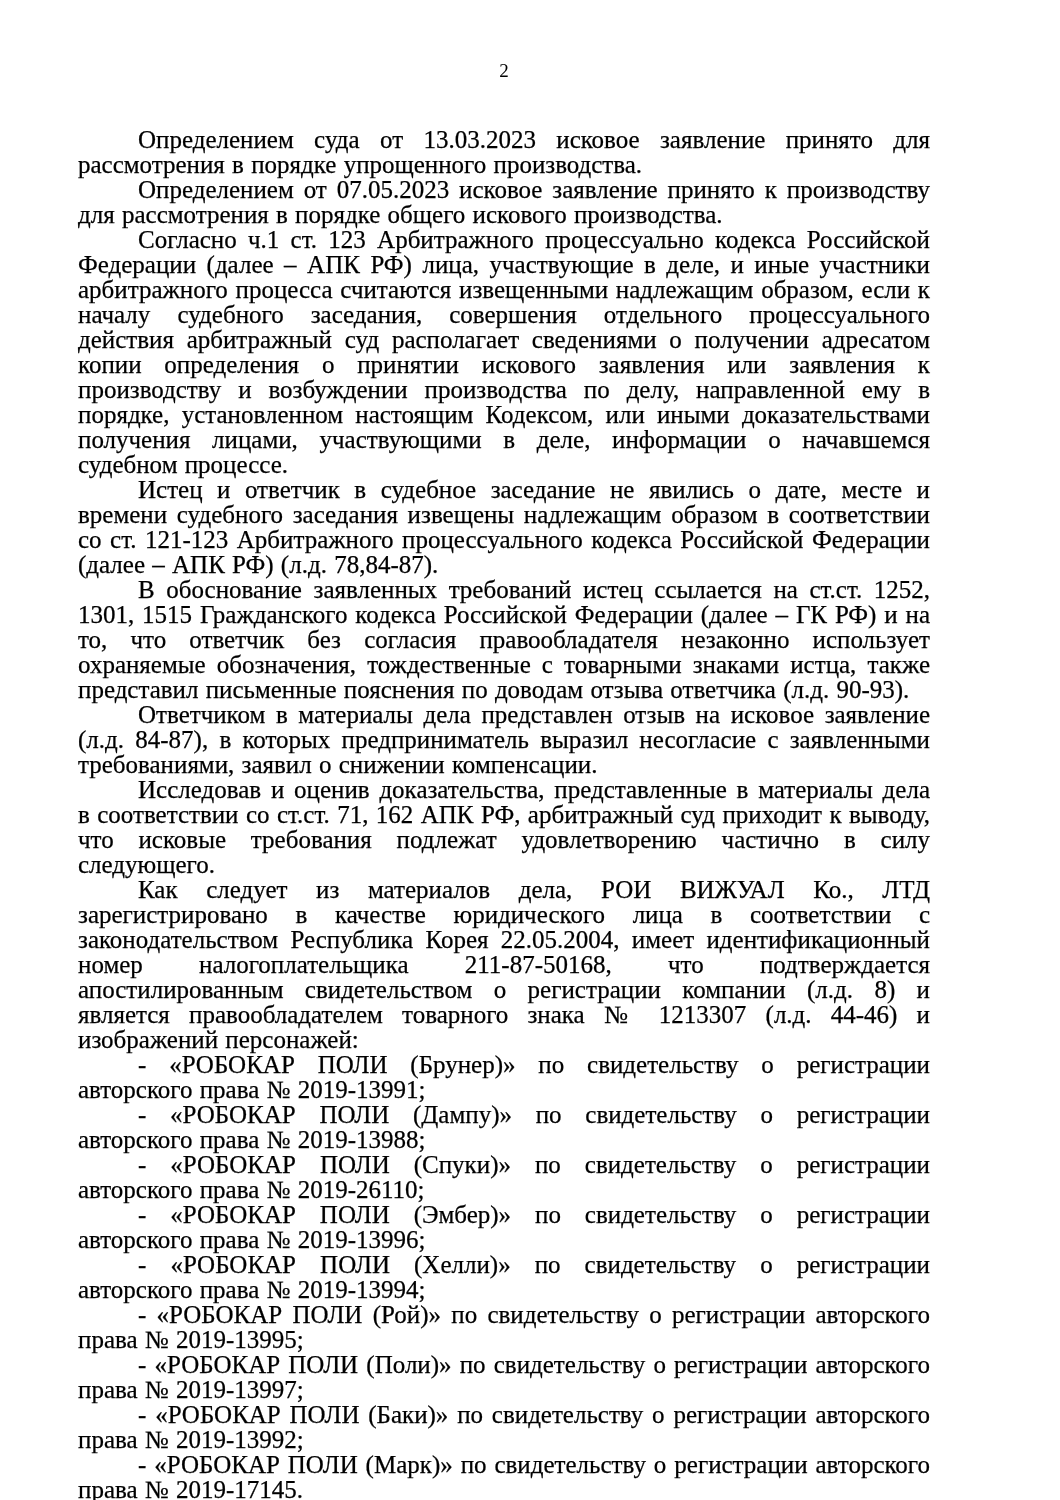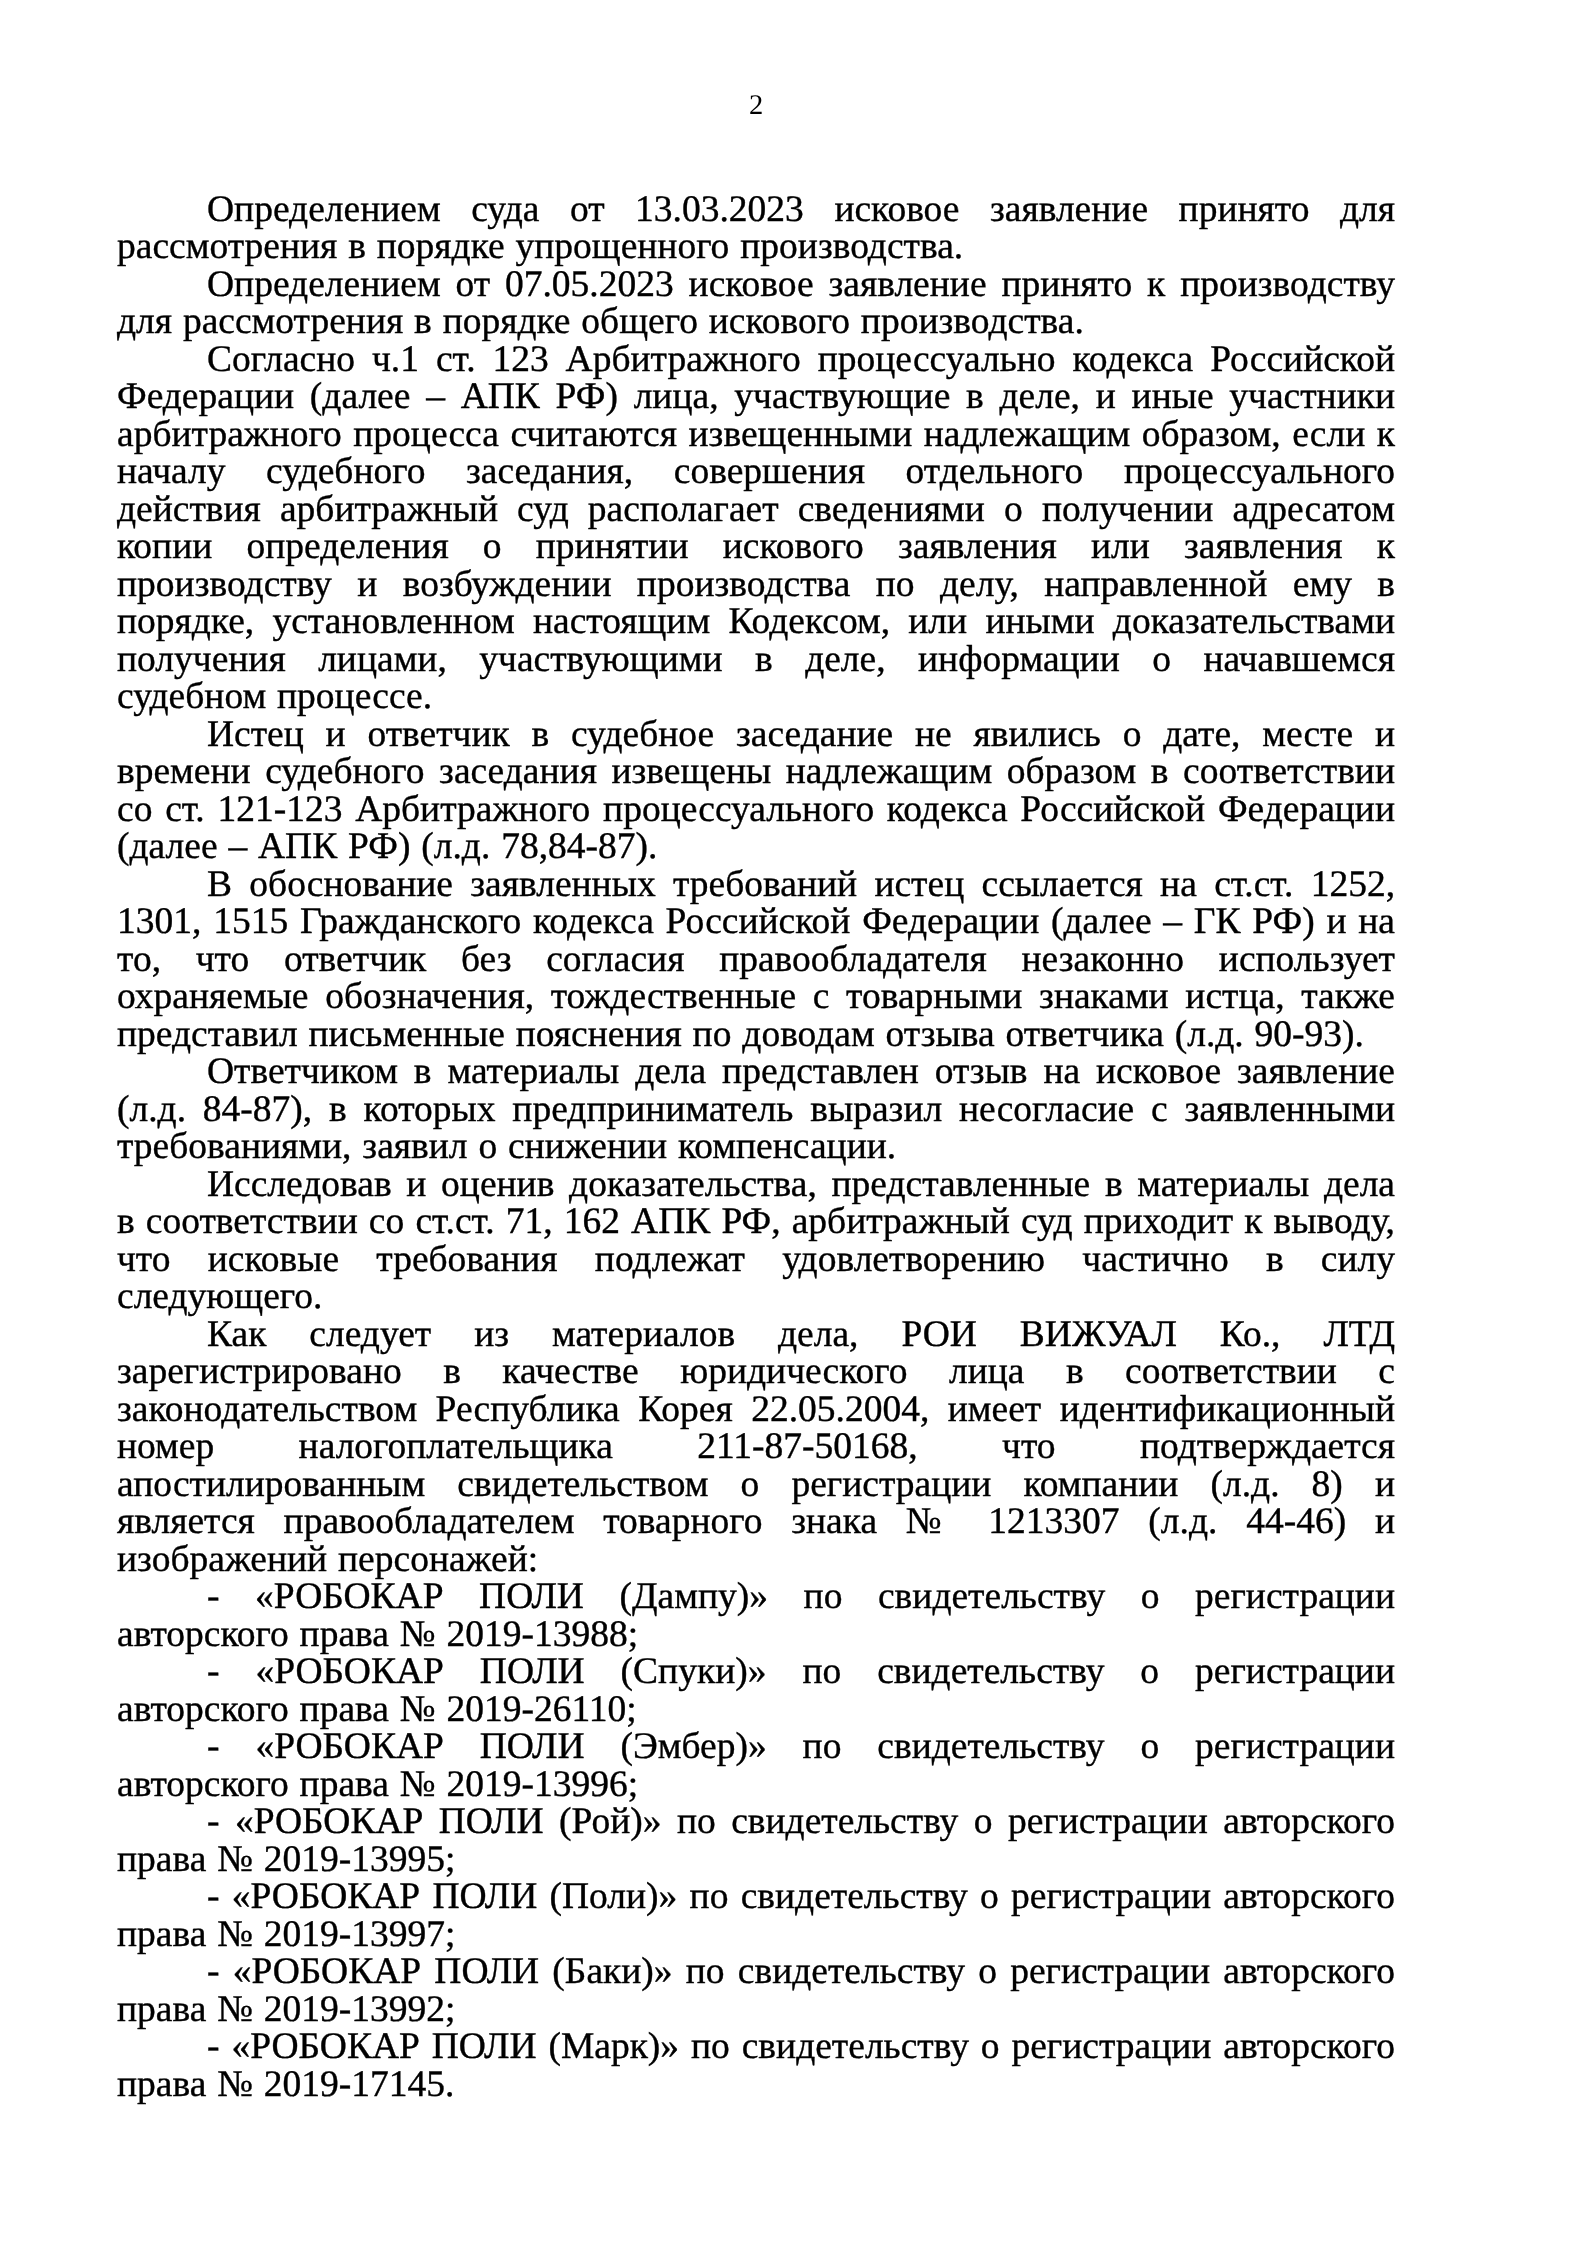--- a/index.html
+++ b/index.html
@@ -54,21 +54,23 @@
   <div class="page-number">2</div>
   <div class="content">
       <p class="para">Определением суда от 13.03.2023 исковое заявление принято для рассмотрения в порядке упрощенного производства.</p>
       <p class="para">Определением от 07.05.2023 исковое заявление принято к производству для рассмотрения в порядке общего искового производства.</p>
       <p class="para">Согласно ч.1 ст. 123 Арбитражного процессуально кодекса Российской Федерации (далее – АПК РФ) лица, участвующие в деле, и иные участники арбитражного процесса считаются извещенными надлежащим образом, если к началу судебного заседания, совершения отдельного процессуального действия арбитражный суд располагает сведениями о получении адресатом копии определения о принятии искового заявления или заявления к производству и возбуждении производства по делу, направленной ему в порядке, установленном настоящим Кодексом, или иными доказательствами получения лицами, участвующими в деле, информации о начавшемся судебном процессе.</p>
       <p class="para">Истец и ответчик в судебное заседание не явились о дате, месте и времени судебного заседания извещены надлежащим образом в соответствии со ст. 121-123 Арбитражного процессуального кодекса Российской Федерации (далее – АПК РФ) (л.д. 78,84-87).</p>
       <p class="para">В обоснование заявленных требований истец ссылается на ст.ст. 1252, 1301, 1515 Гражданского кодекса Российской Федерации (далее – ГК РФ) и на то, что ответчик без согласия правообладателя незаконно использует охраняемые обозначения, тождественные с товарными знаками истца, также представил письменные пояснения по доводам отзыва ответчика (л.д. 90-93).</p>
       <p class="para">Ответчиком в материалы дела представлен отзыв на исковое заявление (л.д. 84-87), в которых предприниматель выразил несогласие с заявленными требованиями, заявил о снижении компенсации.</p>
       <p class="para">Исследовав и оценив доказательства, представленные в материалы дела в соответствии со ст.ст. 71, 162 АПК РФ, арбитражный суд приходит к выводу, что исковые требования подлежат удовлетворению частично в силу следующего.</p>
       <p class="para">Как следует из материалов дела, РОИ ВИЖУАЛ Ко., ЛТД зарегистрировано в качестве юридического лица в соответствии с законодательством Республика Корея 22.05.2004, имеет идентификационный номер налогоплательщика 211-87-50168, что подтверждается апостилированным свидетельством о регистрации компании (л.д. 8) и является правообладателем товарного знака № 1213307 (л.д. 44-46) и изображений персонажей:</p>
+      <p class="para">- «РОБОКАР ПОЛИ (Брунер)» по свидетельству о регистрации авторского права № 2019-13991;</p>
       <p class="para">- «РОБОКАР ПОЛИ (Дампу)» по свидетельству о регистрации авторского права № 2019-13988;</p>
       <p class="para">- «РОБОКАР ПОЛИ (Спуки)» по свидетельству о регистрации авторского права № 2019-26110;</p>
       <p class="para">- «РОБОКАР ПОЛИ (Эмбер)» по свидетельству о регистрации авторского права № 2019-13996;</p>
+      <p class="para">- «РОБОКАР ПОЛИ (Хелли)» по свидетельству о регистрации авторского права № 2019-13994;</p>
       <p class="para">- «РОБОКАР ПОЛИ (Рой)» по свидетельству о регистрации авторского права № 2019-13995;</p>
       <p class="para">- «РОБОКАР ПОЛИ (Поли)» по свидетельству о регистрации авторского права № 2019-13997;</p>
       <p class="para">- «РОБОКАР ПОЛИ (Баки)» по свидетельству о регистрации авторского права № 2019-13992;</p>
       <p class="para">- «РОБОКАР ПОЛИ (Марк)» по свидетельству о регистрации авторского права № 2019-17145.</p>
     </div>
 </div>
 
 </body></html>

